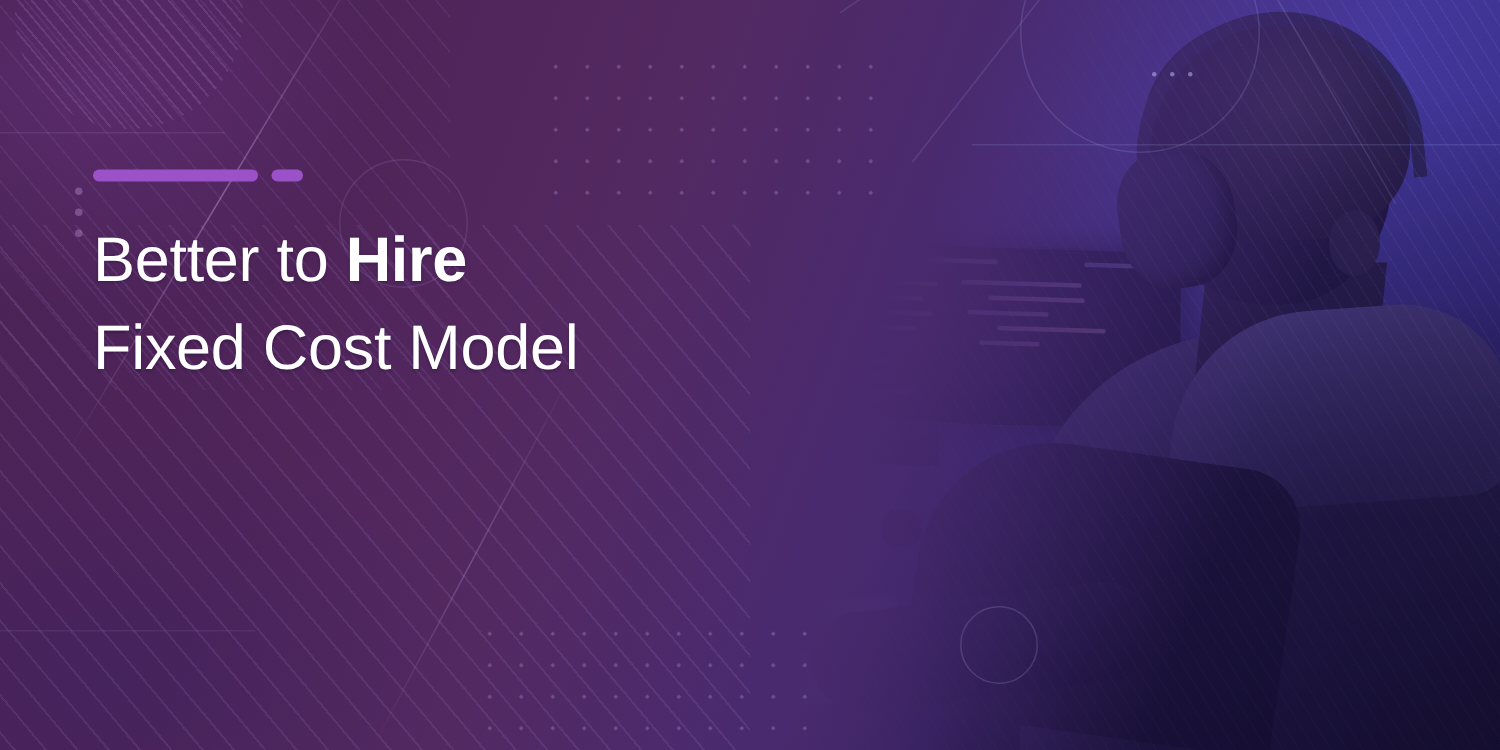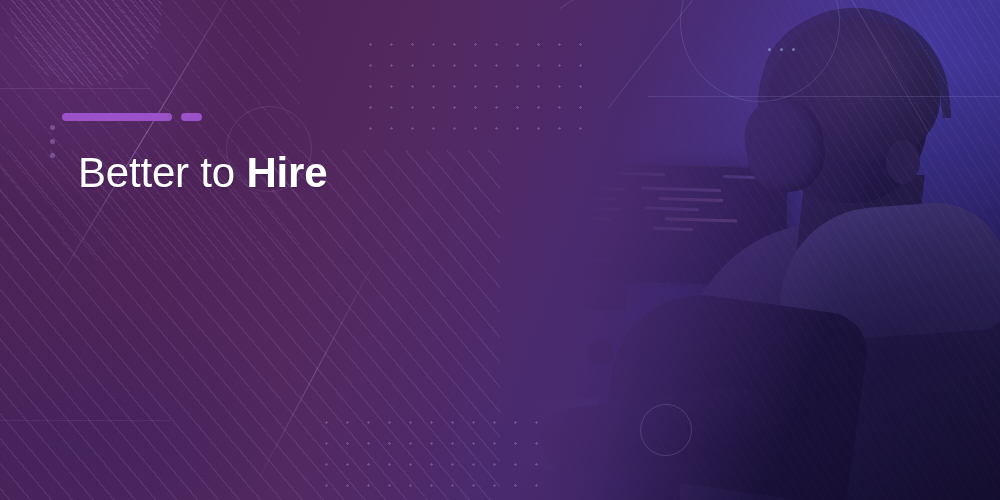--- a/index.html
+++ b/index.html
@@ -284,21 +284,21 @@
   .side-dots {
     position:absolute; left:50px; top:125px;
     display:flex; flex-direction:column; gap:9px;
   }
   .side-dots i {
     display:block; width:5px; height:5px; border-radius:50%;
     background:rgba(178,140,208,.42);
   }
 
   .headline {
-    position:absolute; left:78px; top:143px;
+    position:absolute; left:62px; top:143px;
     width:560px;
     color:#ffffff;
     font-size:42px;
     line-height:59px;
     letter-spacing:-0.2px;
     font-weight:400;
     text-shadow:0 1px 2px rgba(30,10,50,.35);
   }
   .headline .b { font-weight:700; }
   .headline .ln { display:block; white-space:nowrap; }
@@ -401,16 +401,17 @@
       <i></i>
     </div>
 
     <div class="accent-row">
       <span class="accent-bar"></span>
       <span class="accent-dash"></span>
     </div>
 
     <h1 class="headline">
       <span class="ln"><span>Better to </span><span class="b">Hire</span></span>
+      <span class="ln">Fixed Cost Model</span>
     </h1>
   </div>
 
 </div>
 
 </body></html>

